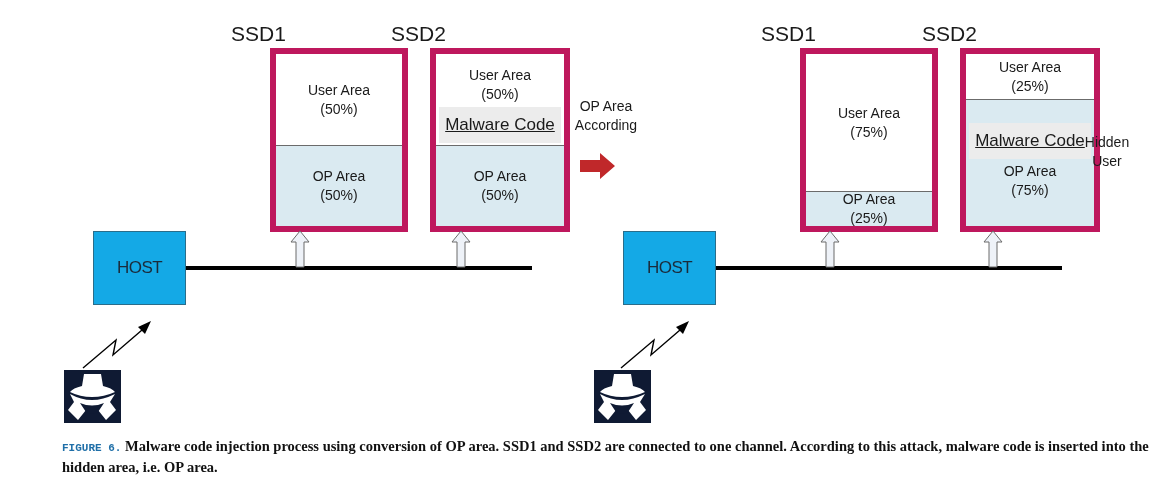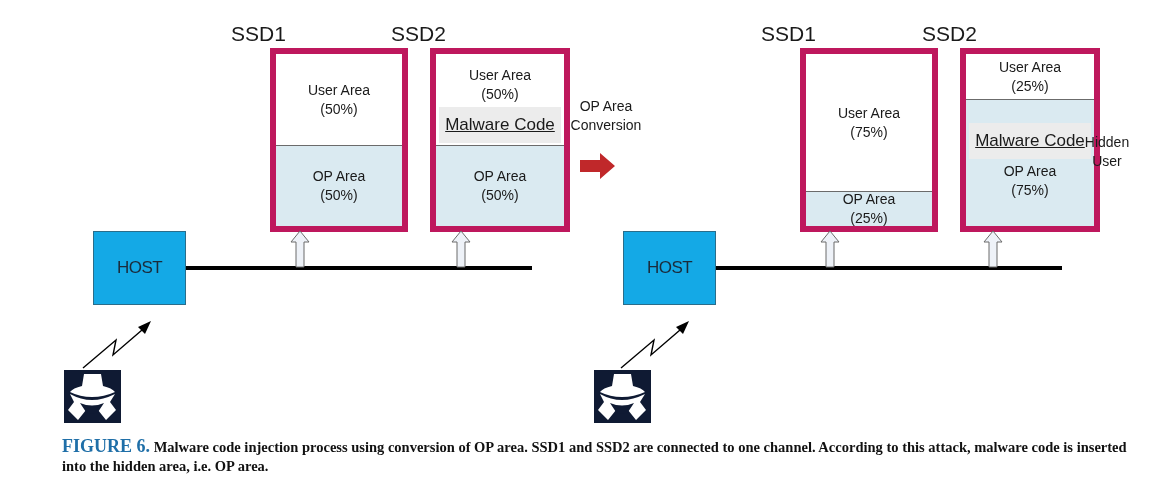--- a/index.html
+++ b/index.html
@@ -8,21 +8,21 @@
   .ssd-title { position: absolute; font-weight: normal; font-size: 21px; text-align: left; width: 140px; }
   .ssd-box { position: absolute; border: 6px solid #be185d; box-sizing: border-box; background: #5eead4; margin-left: 38px; }
   .region { position: absolute; left: 0; right: 0; display: flex; flex-direction: column; align-items: center; justify-content: center; font-size: 14px; line-height: 19px; text-align: center; }
   .region.user { background: #ffffff; }
   .region.op { background: #daeaf1; border-top: 1px solid #6b6b6b; }
   .malware { background: #ececec; padding: 9px 6px; font-size: 17px; line-height: 18px; text-decoration: underline; }
   .host { position: absolute; background: #14a9e6; border: 1px solid #2a6d8a; box-sizing: border-box; display: flex; align-items: center; justify-content: center; font-size: 17px; letter-spacing: -0.5px; color: #1b2b3a; }
   .bus { position: absolute; height: 4px; background: #000; }
   .label { position: absolute; font-size: 14px; line-height: 19px; text-align: center; }
   .caption { position: absolute; left: 62px; top: 437px; width: 1090px; font-family: "Liberation Serif", serif; font-weight: bold; font-size: 14.5px; line-height: 19px; color: #111; }
-  .caption .fig { font-family: Liberation Serif, serif; color: #1f6fa8; font-weight: bold; font-size: 18px; }
+  .caption .fig { font-family: Liberation Mono, monospace; color: #1f6fa8; font-weight: bold; font-size: 11px; }
 </style>
 </head>
 <body>
 
 <div>
   <div class="ssd-title" style="left:231px; top:22px;">SSD1</div>
   <div class="ssd-box" style="left:232px; top:48px; width:138px; height:184px;">
     <div class="region user" style="top:0; height:91px;">
       <span>User Area</span>
       <span>(50%)</span>
@@ -65,21 +65,21 @@
     <rect x="0" y="0" width="57" height="53" fill="#0f1a33"></rect>
     <path d="M20,4 L37,4 L39,16 Q48,18 51,22 Q40,27 28,27 Q16,27 6,22 Q9,18 18,16 Z" fill="#ffffff"></path>
     <path d="M6,24 Q17,30 28,30 Q39,30 51,24 L46,32 L52,40 L42,50 L34,40 Q28,46 22,40 L14,50 L4,40 L10,32 Z" fill="#ffffff"></path>
     <path d="M16,33 Q28,38 40,33 L34,42 Q28,46 22,42 Z" fill="#0f1a33"></path>
   </svg>
 </div>
 
 <div>
   <div class="label" style="left:552px; top:97px; width:108px;">
     <span style="display:block;">OP Area</span>
-    <span style="display:block;">Conversion</span>
+    <span style="display:block;">According</span>
   </div>
   <svg class="abs" style="left:580px; top:152px;" width="36" height="28">
     <polygon points="0,8 20,8 20,1 35,14 20,27 20,20 0,20" fill="#c0282a"></polygon>
   </svg>
 </div>
 
 <div>
   <div class="ssd-title" style="left:761px; top:22px;">SSD1</div>
   <div class="ssd-box" style="left:762px; top:48px; width:138px; height:184px;">
     <div class="region user" style="top:0; height:137px;">

